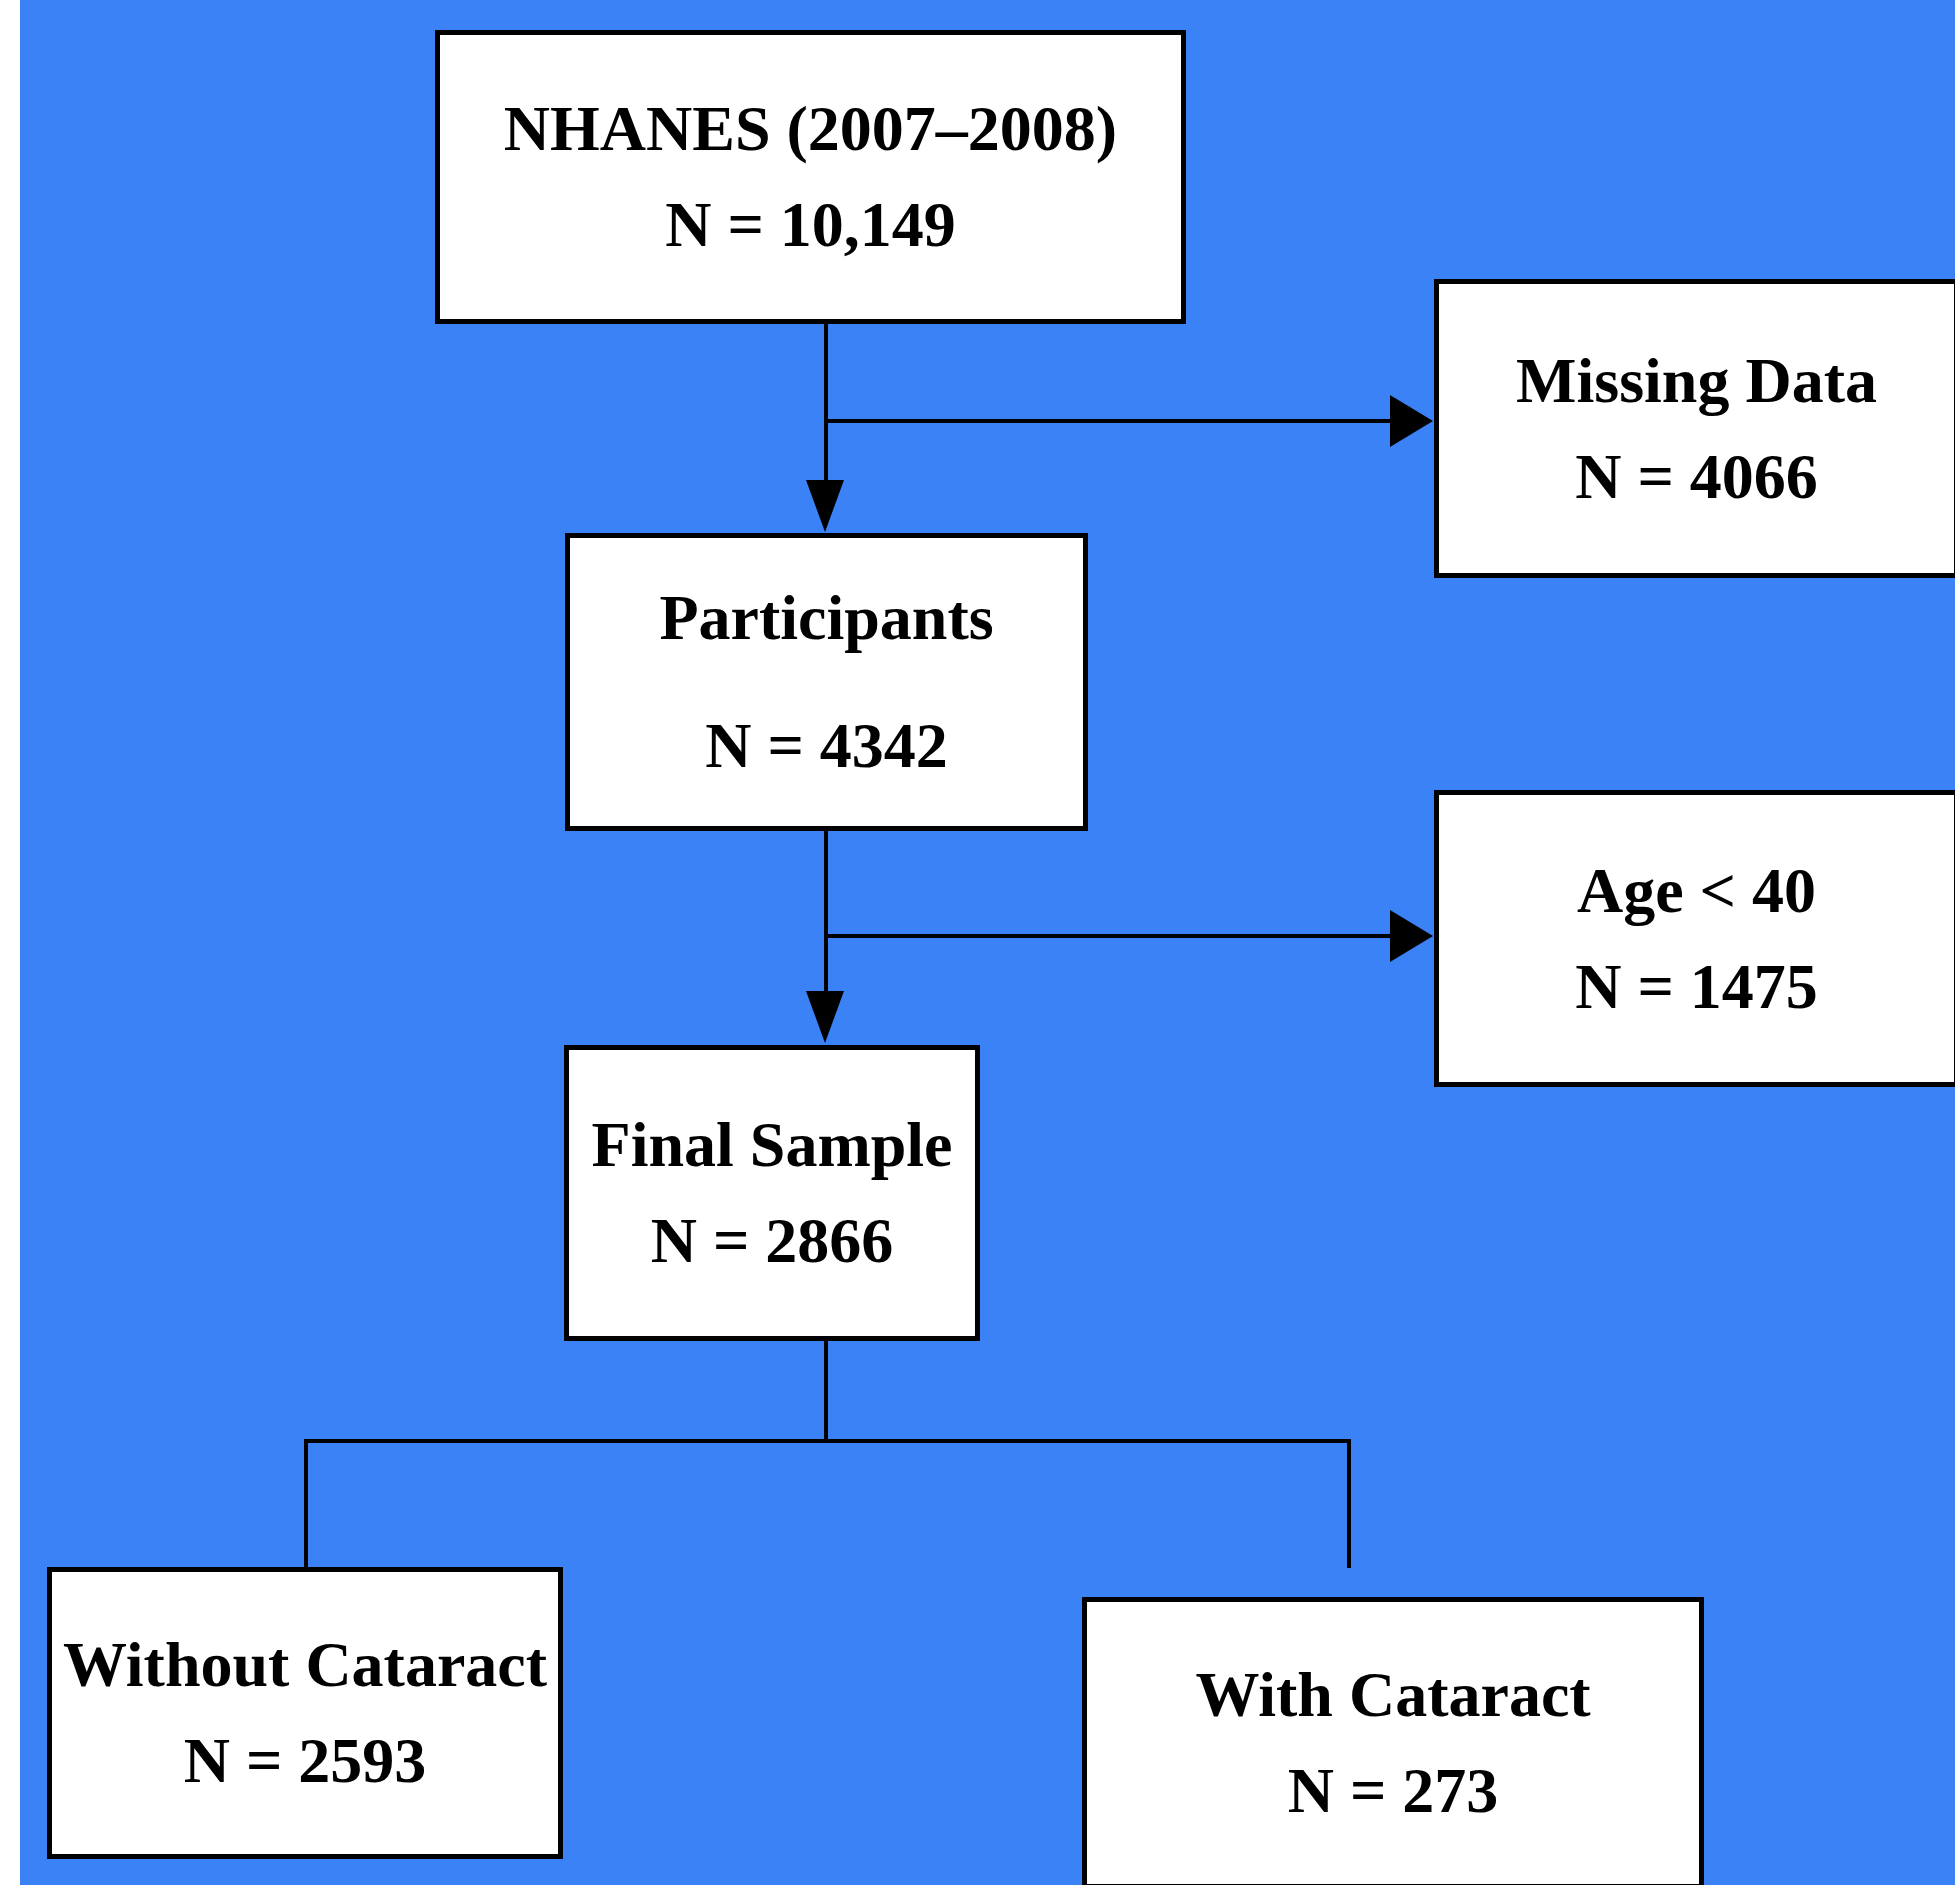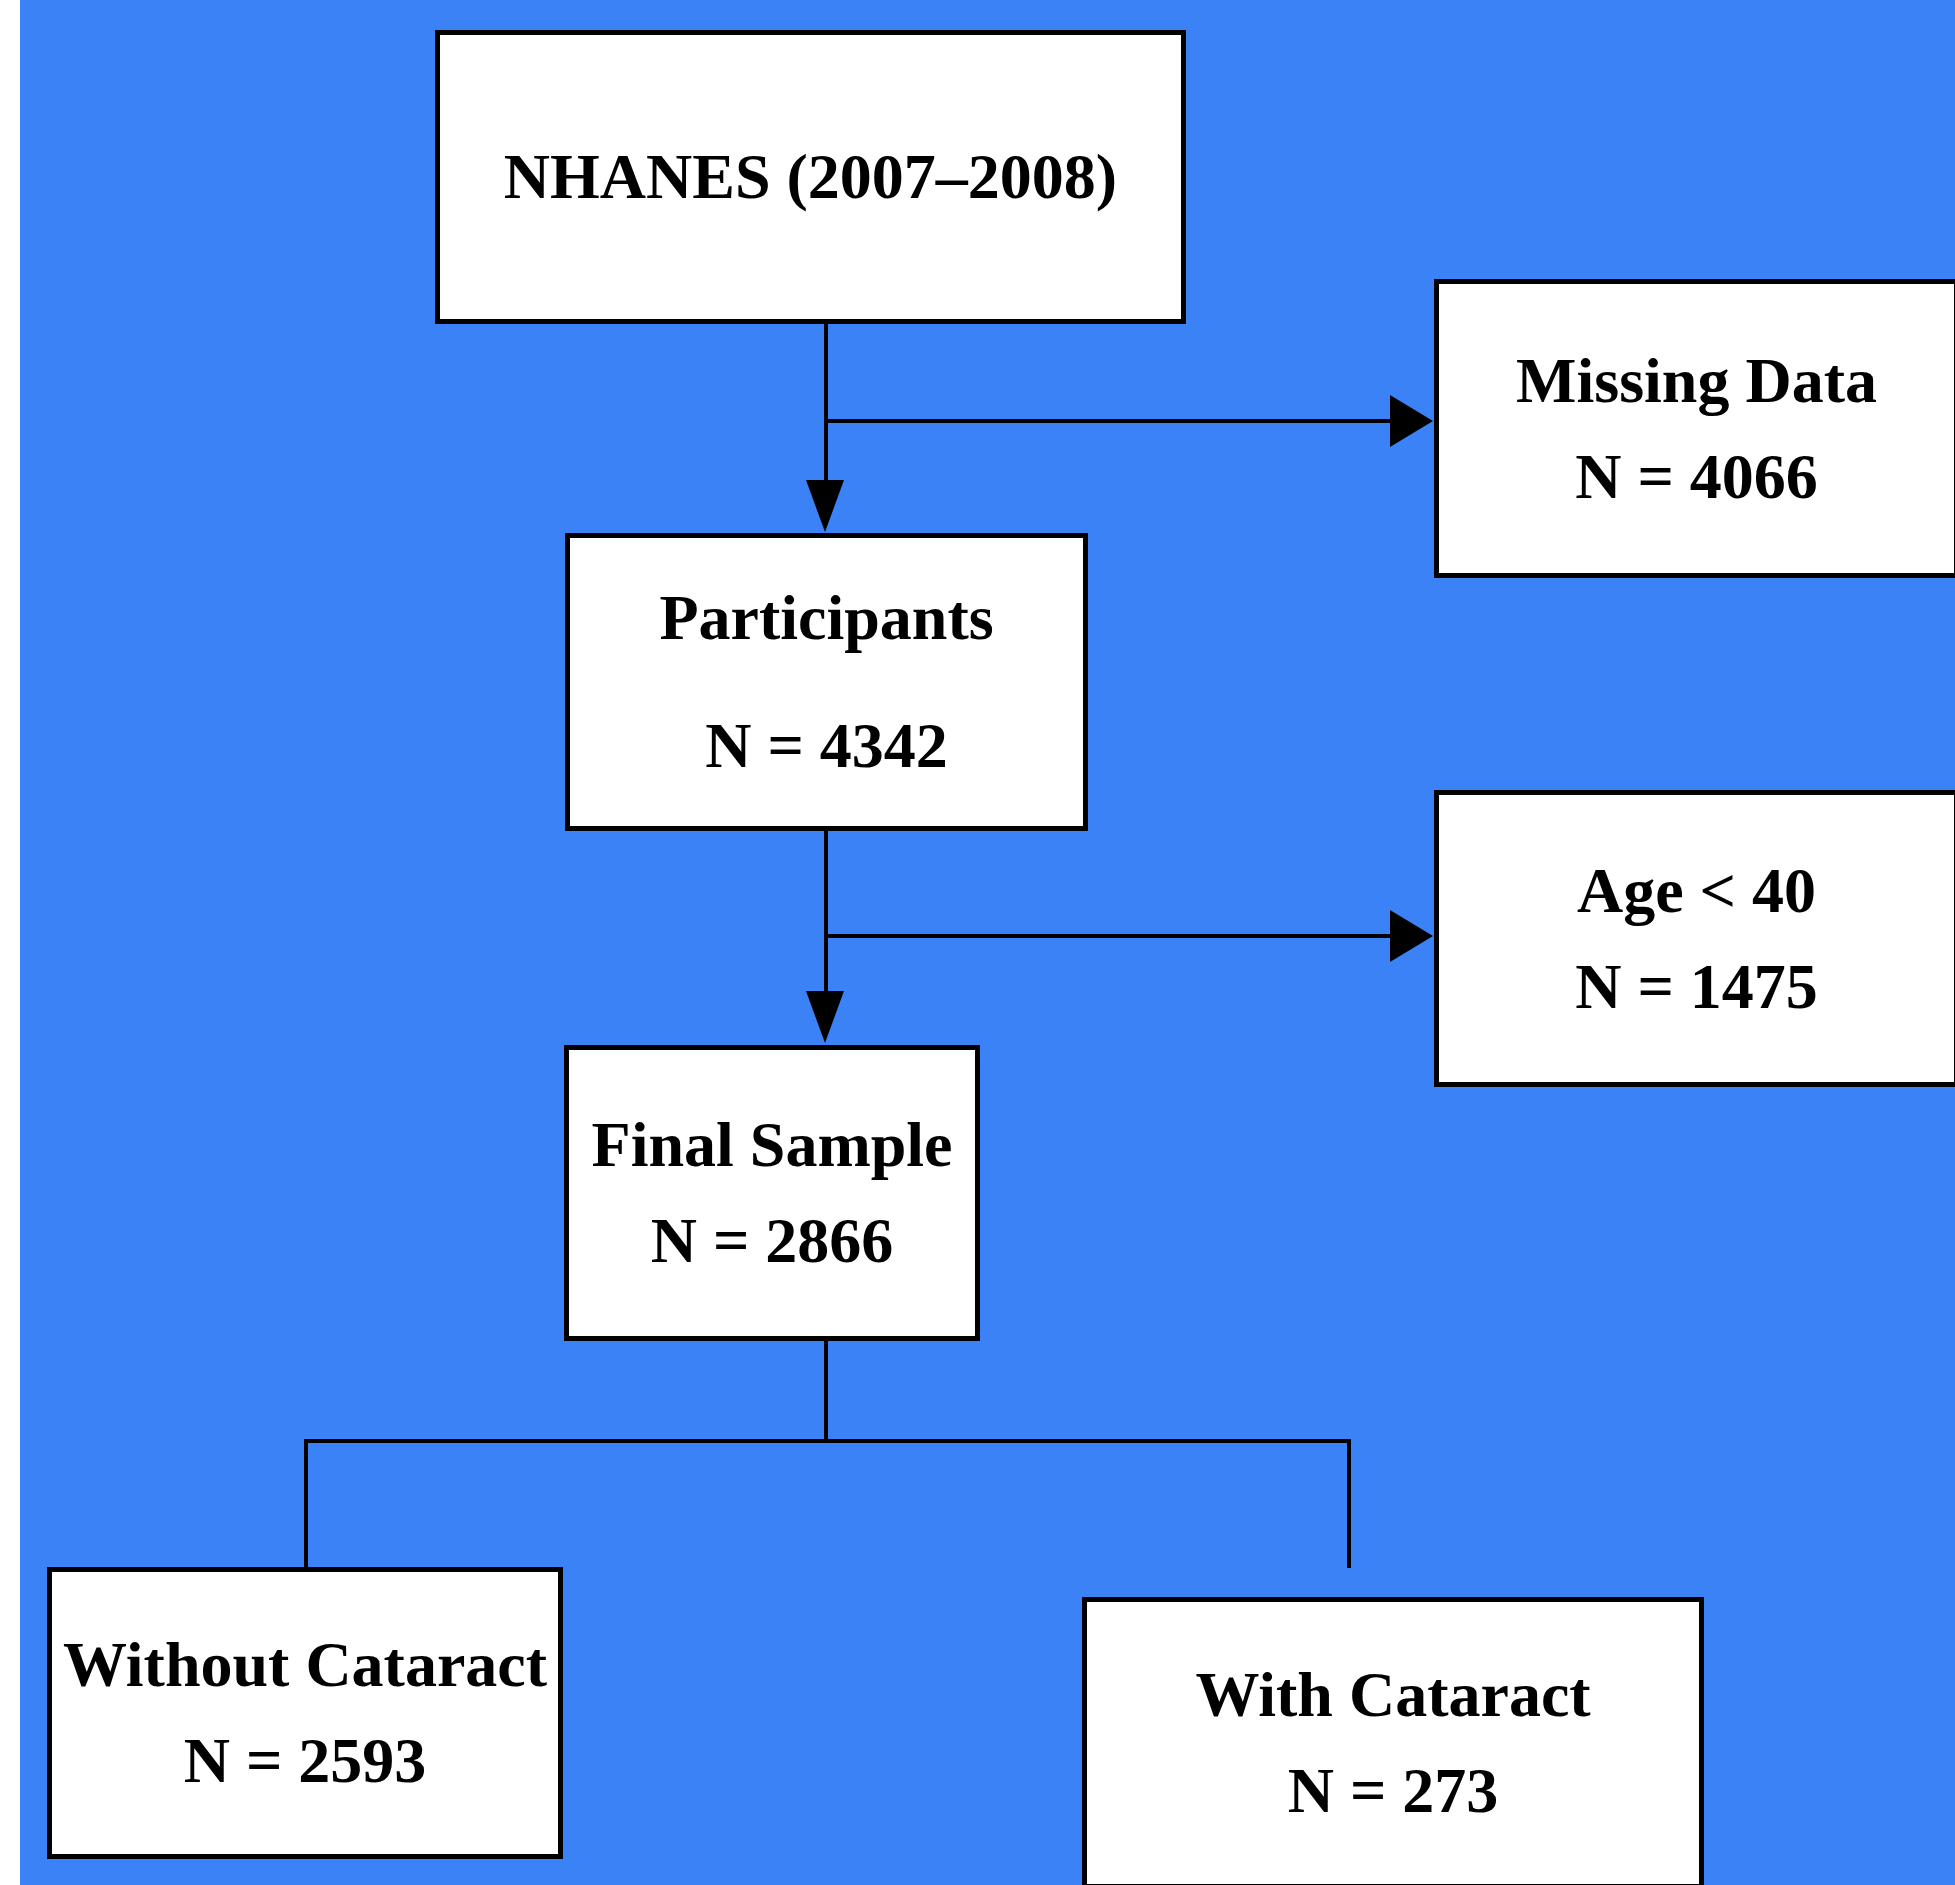--- a/index.html
+++ b/index.html
@@ -80,20 +80,21 @@
   <div class="hline" style="left:804px; top:934px; width:569px; height:4.3px;"></div>
   <div class="arrow-right" style="left:1370px; top:910px;"></div>
 
   <div class="vline" style="left:804px; top:1339px; width:4.3px; height:104px;"></div>
   <div class="hline" style="left:284px; top:1439px; width:1047px; height:4.3px;"></div>
   <div class="vline" style="left:284px; top:1439px; width:4.3px; height:129px;"></div>
   <div class="vline" style="left:1327px; top:1439px; width:4.3px; height:129px;"></div>
 
   <div class="node" id="node-nhanes">
     <div class="node-text">NHANES (2007–2008)</div>
+    <div class="node-text">N = 10,149</div>
   </div>
 
   <div class="node" id="node-missing">
     <div class="node-text">Missing Data</div>
     <div class="node-text">N = 4066</div>
   </div>
 
   <div class="node" id="node-participants">
     <div class="node-text">Participants</div>
     <div class="node-text">N = 4342</div>

